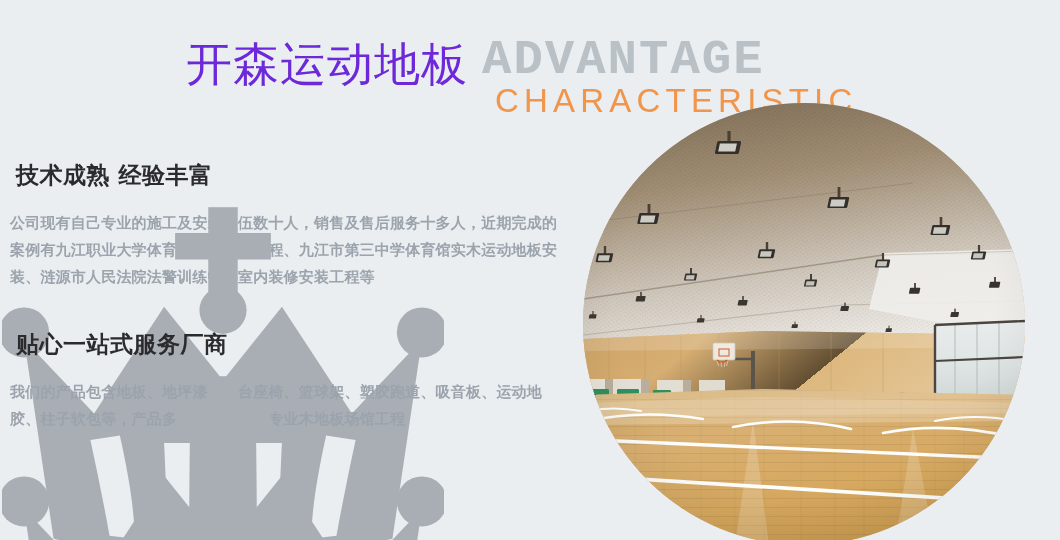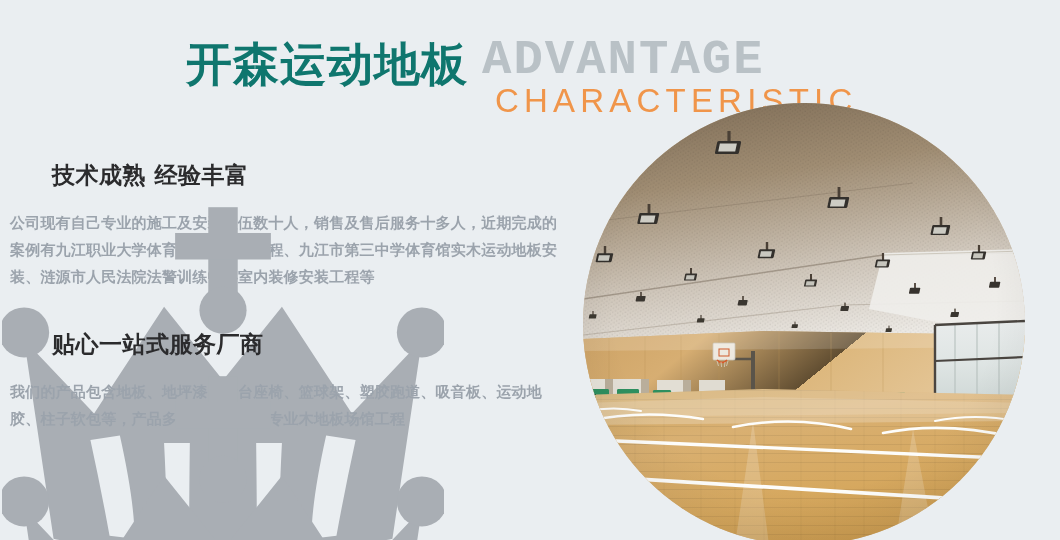--- a/index.html
+++ b/index.html
@@ -27,22 +27,22 @@
     left: 186px;
     top: 34px;
     width: 700px;
     height: 90px;
   }
   .title-cn {
     position: absolute;
     left: 0;
     top: 4px;
     font-size: 46px;
-    font-weight: bold;
-    color: #0f766e;
+    font-weight: normal;
+    color: #6d28d9;
     letter-spacing: 1px;
     line-height: 52px;
     white-space: nowrap;
     font-family: "DejaVu Sans", "Liberation Sans", sans-serif;
   }
   .title-en-big {
     position: absolute;
     left: 296px;
     top: 0px;
     font-size: 49px;
@@ -70,21 +70,21 @@
     position: absolute;
     left: 0;
     width: 580px;
   }
   .feature-1 { top: 160px; }
   .feature-2 { top: 329px; }
 
   .feature-head {
     position: relative;
     height: 40px;
-    padding-left: 52px;
+    padding-left: 16px;
     box-sizing: border-box;
   }
   .crown-icon {
     position: absolute;
     left: 2px;
     top: 3px;
     width: 30px;
     height: 26px;
   }
   .feature-title {

